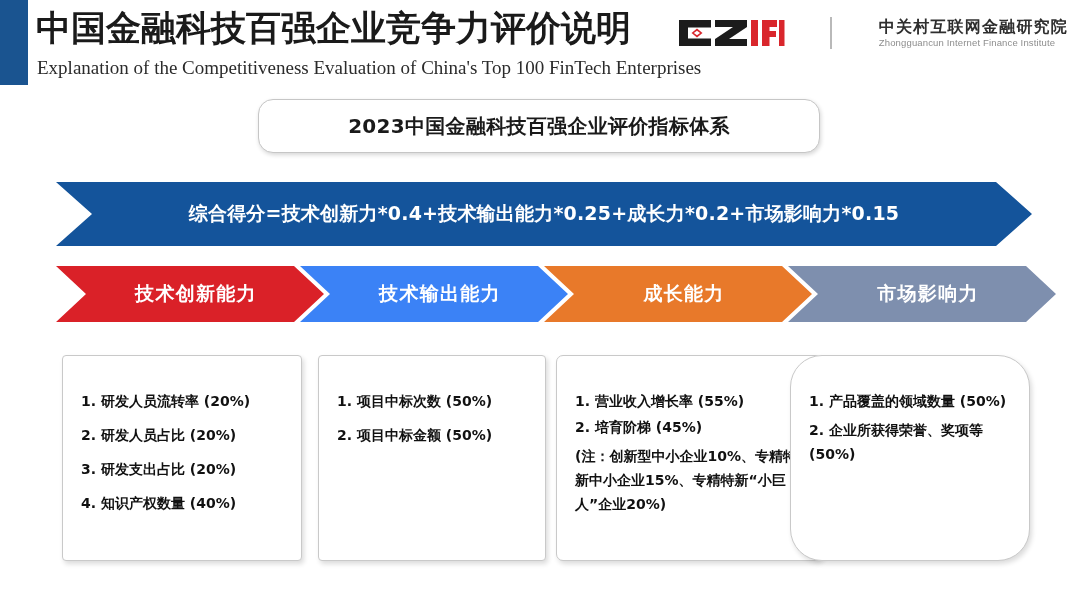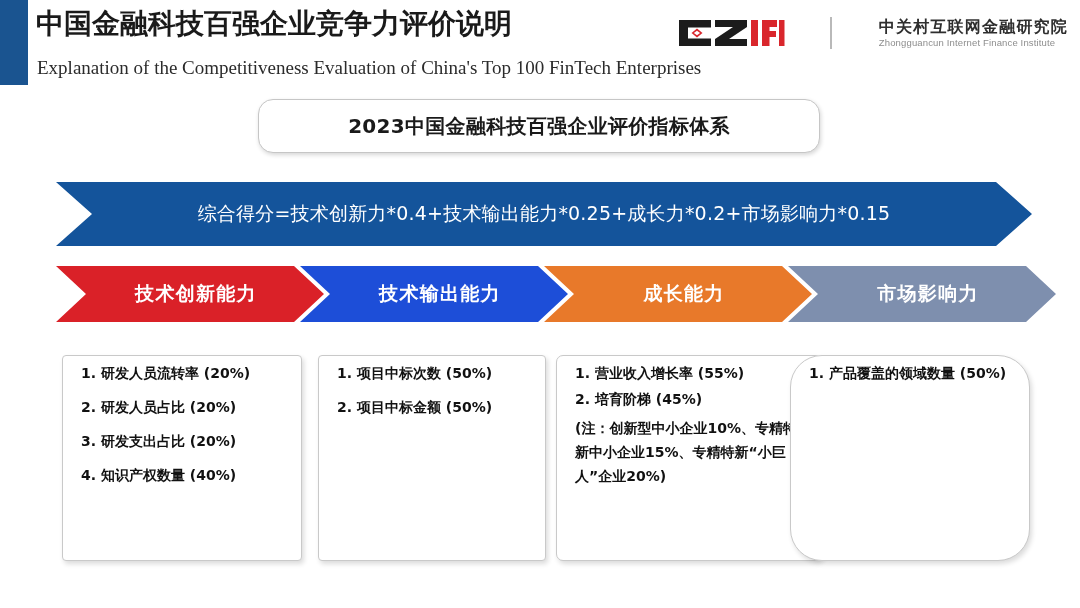--- a/index.html
+++ b/index.html
@@ -24,21 +24,21 @@
   .header-accent-bar {
     position: absolute;
     left: 0; top: 0;
     width: 28px; height: 85px;
     background: #1a5490;
   }
   .header-title {
     position: absolute;
     left: 36px; top: 8px;
     font-family: "DejaVu Sans", sans-serif;
-    font-size: 28px;
+    font-size: 35px;
     font-weight: bold;
     color: #1a1a1a;
     letter-spacing: 0px;
     white-space: nowrap;
     line-height: 1.15;
   }
   .header-subtitle {
     position: absolute;
     left: 37px; top: 57px;
     font-family: "Liberation Serif", serif;
@@ -120,21 +120,21 @@
     background: #14549b;
     -webkit-clip-path: polygon(0 0, calc(100% - 36px) 0, 100% 50%, calc(100% - 36px) 100%, 0 100%, 36px 50%);
     clip-path: polygon(0 0, calc(100% - 36px) 0, 100% 50%, calc(100% - 36px) 100%, 0 100%, 36px 50%);
     display: flex;
     align-items: center;
     justify-content: center;
   }
   .formula-text {
     font-family: "DejaVu Sans", sans-serif;
     font-size: 19px;
-    font-weight: normal;
+    font-weight: bold;
     color: #ffffff;
     letter-spacing: 0.2px;
     white-space: nowrap;
   }
 
   
   .chevron-row {
     position: absolute;
     left: 0; top: 266px;
     width: 1080px; height: 56px;
@@ -162,21 +162,21 @@
   
   .card {
     position: absolute;
     top: 355px;
     height: 206px;
     background: #ffffff;
     border: 1px solid #c9c9c9;
     border-radius: 4px;
     box-shadow: 2px 3px 5px rgba(0,0,0,0.14);
     box-sizing: border-box;
-    padding: 8px 14px 10px 18px;
+    padding: 36px 14px 10px 18px;
   }
   .card-line {
     font-family: "DejaVu Sans", sans-serif;
     font-size: 14px;
     font-weight: bold;
     color: #111111;
     line-height: 1.42;
     margin-bottom: 14px;
     white-space: nowrap;
   }
@@ -227,21 +227,21 @@
 </div>
 
 <div class="formula-banner">
   <span class="formula-text">综合得分=技术创新力*0.4+技术输出能力*0.25+成长力*0.2+市场影响力*0.15</span>
 </div>
 
 <div class="chevron-row">
   <div class="chevron" id="chev-0" style="left: 56px; width: 268px; background: rgb(218, 33, 40); z-index: 10;">
     <span class="chevron-label">技术创新能力</span>
   </div>
-  <div class="chevron" id="chev-1" style="left: 300px; width: 268px; background: #1d4ed8; z-index: 9;">
+  <div class="chevron" id="chev-1" style="left: 300px; width: 268px; background: #3b82f6; z-index: 9;">
     <span class="chevron-label">技术输出能力</span>
   </div>
   <div class="chevron" id="chev-2" style="left: 544px; width: 268px; background: rgb(232, 121, 42); z-index: 8;">
     <span class="chevron-label">成长能力</span>
   </div>
   <div class="chevron" id="chev-3" style="left: 788px; width: 268px; background: rgb(126, 143, 174); z-index: 7;">
     <span class="chevron-label">市场影响力</span>
   </div>
 </div>
 
@@ -258,13 +258,14 @@
 </div>
 
 <div class="card" id="card-2" style="left: 556px; width: 266px; border-radius: 7px;">
   <div class="card-line tight">1. 营业收入增长率 (55%)</div>
   <div class="card-line tight">2. 培育阶梯 (45%)</div>
   <div class="card-line wrap">(注：创新型中小企业10%、专精特新中小企业15%、专精特新“小巨人”企业20%)</div>
 </div>
 
 <div class="card" id="card-3" style="left: 790px; width: 240px; border-radius: 32px;">
   <div class="card-line tight">1. 产品覆盖的领域数量 (50%)</div>
+  <div class="card-line wrap">2. 企业所获得荣誉、奖项等 (50%)</div>
 </div>
 
 </body></html>

